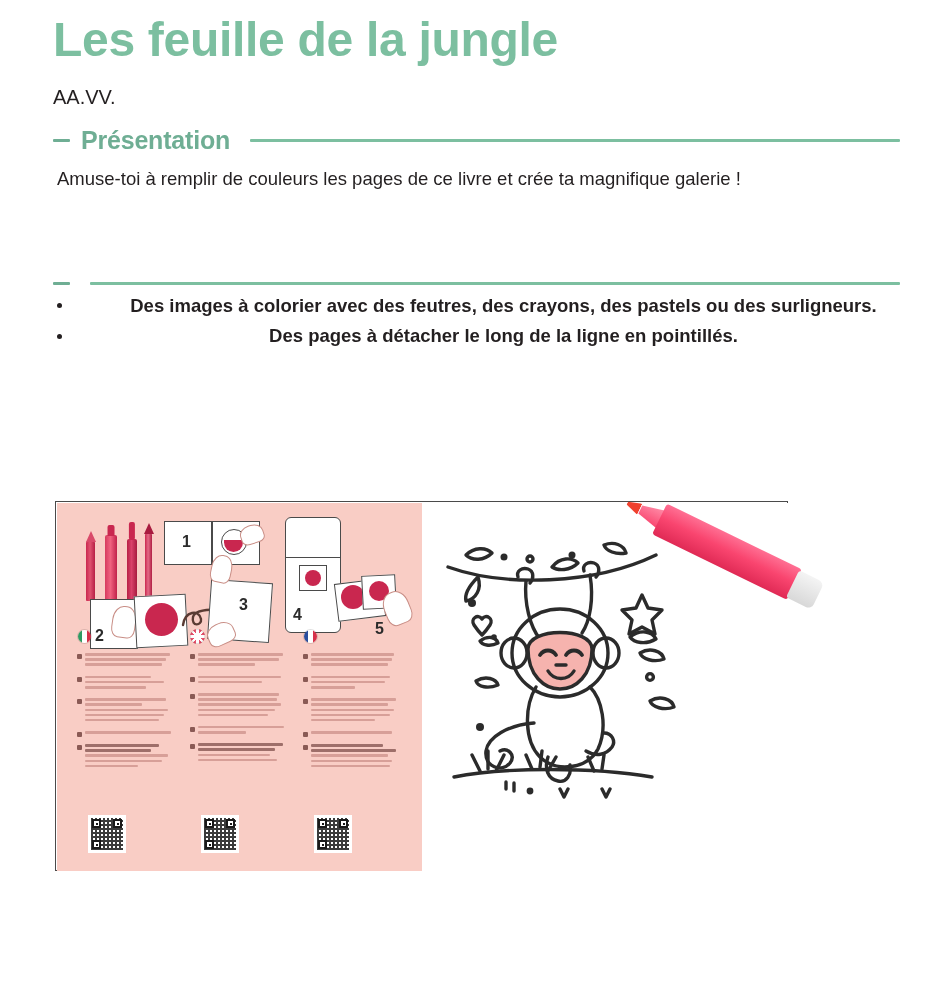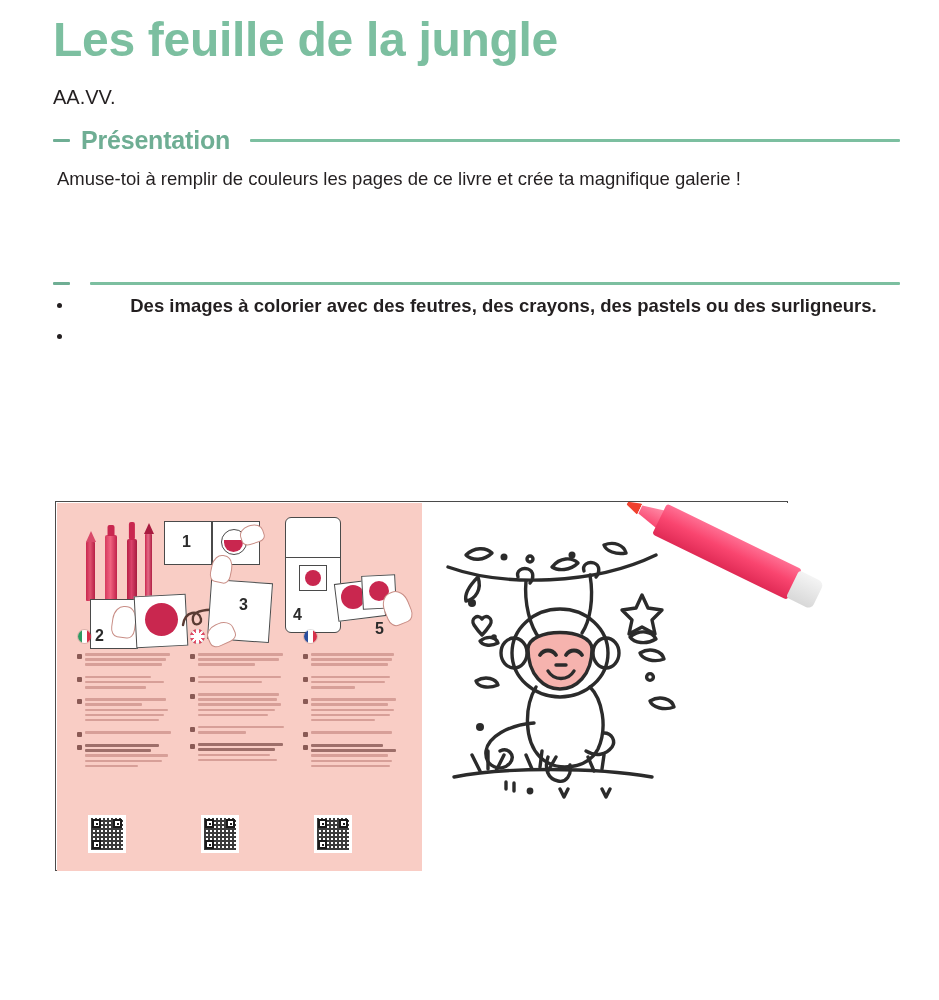--- a/index.html
+++ b/index.html
@@ -366,20 +366,21 @@
     <span class="section-rule"></span>
   </div>
 
   <ul class="points-list">
     <li>
       <span class="bullet-dot"></span>
       <span>Des images à colorier avec des feutres, des crayons, des pastels ou des surligneurs.</span>
     </li>
     <li>
       <span class="bullet-dot"></span>
+      <span>Des pages à détacher le long de la ligne en pointillés.</span>
     </li>
   </ul>
 
   <div class="figure">
     <div class="figure-frame">
 
       <div class="instr-panel">
 
         <div class="marker" style="left:29px; top:38px; width:9px; height:60px; background:linear-gradient(90deg,#c9274f,#e0526f 45%,#b71f45);">
           <span class="crayon-tip"></span>

